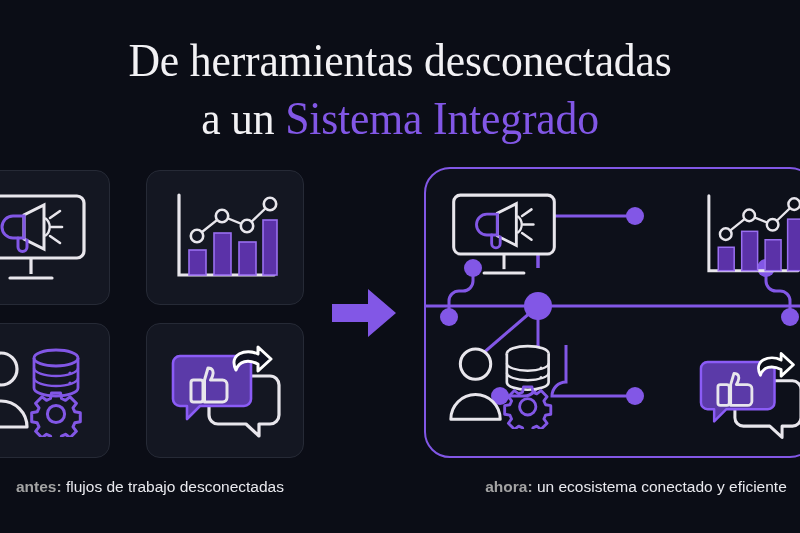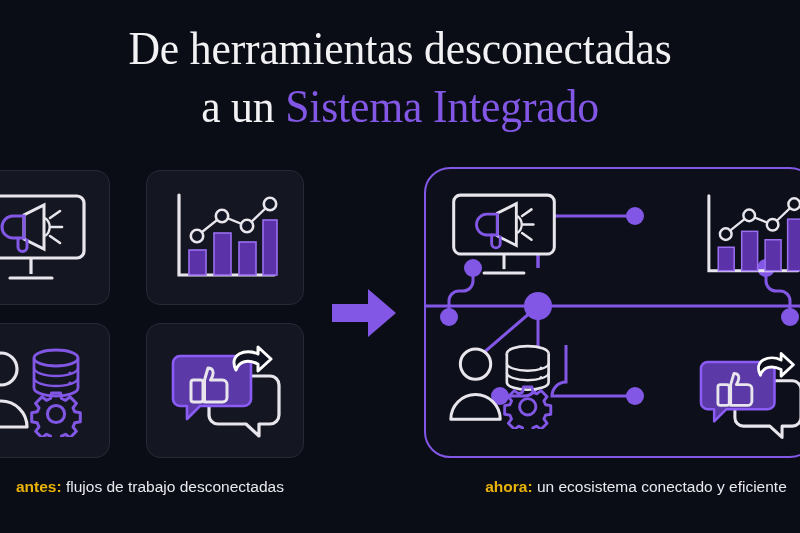--- a/index.html
+++ b/index.html
@@ -6,21 +6,21 @@
   html,body { width:800px; height:533px; overflow:hidden; }
   body {
     background:#0b0d16;
     font-family:"Liberation Sans", sans-serif;
     position:relative;
   }
   #stage { position:absolute; inset:0; width:800px; height:533px; overflow:hidden; }
 
   
   .title-wrap {
-    position:absolute; left:0; top:20px; width:800px; text-align:center;
+    position:absolute; left:0; top:32px; width:800px; text-align:center;
     font-family:"Liberation Serif", serif;
   }
   .title-line {
     display:block;
     color:#f2f1f4;
     font-size:47px;
     line-height:56px;
     font-weight:400;
     letter-spacing:-0.2px;
     transform:scaleX(0.93);
@@ -57,21 +57,21 @@
   }
   .right-panel > svg.net { position:absolute; left:0; top:0; }
   .rp-icon { position:absolute; }
 
   
   .caption {
     position:absolute; top:477px;
     font-size:15.5px; line-height:20px;
     color:#e9e9ee; white-space:nowrap;
   }
-  .caption .kw { color:#eab308; font-weight:700; }
+  .caption .kw { color:#a3a3a3; font-weight:700; }
   .cap-left  { left:-10px; width:320px; text-align:center; }
   .cap-right { left:464px; width:344px; text-align:center; }
 </style>
 </head>
 <body>
 
 <div id="stage">
 
   <div class="title-wrap">
     <span class="title-line l1">De herramientas desconectadas</span>

